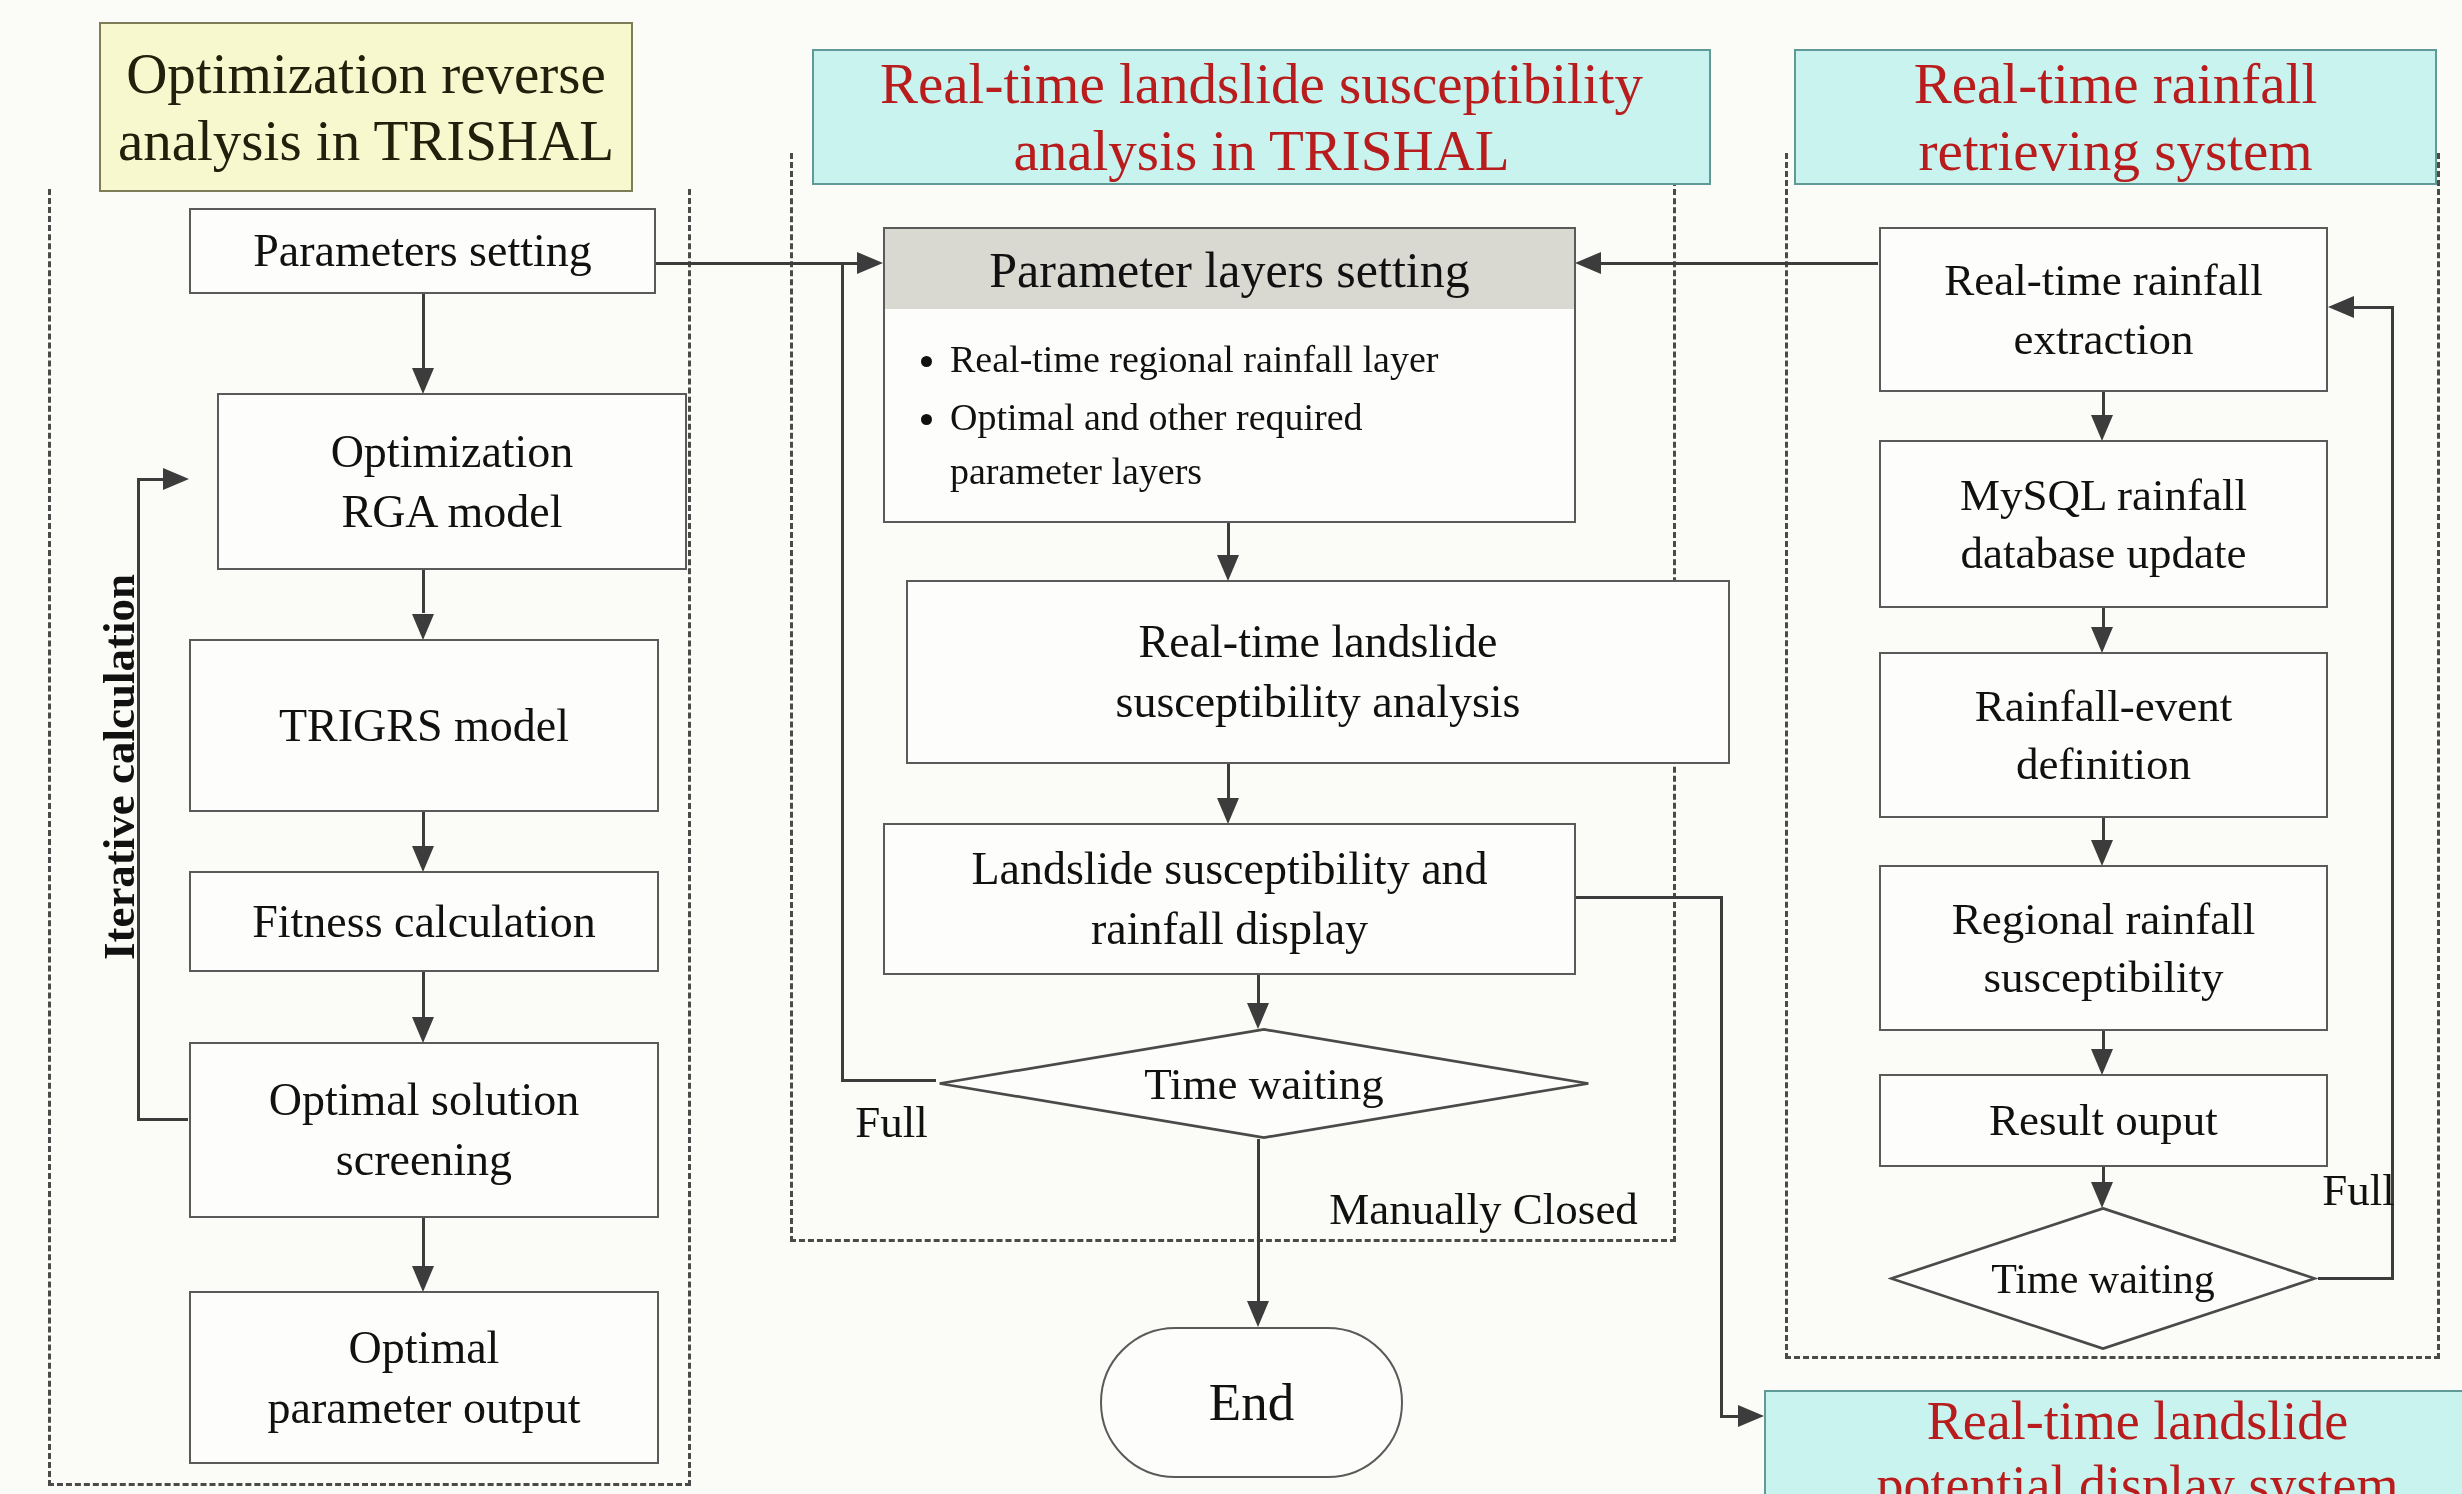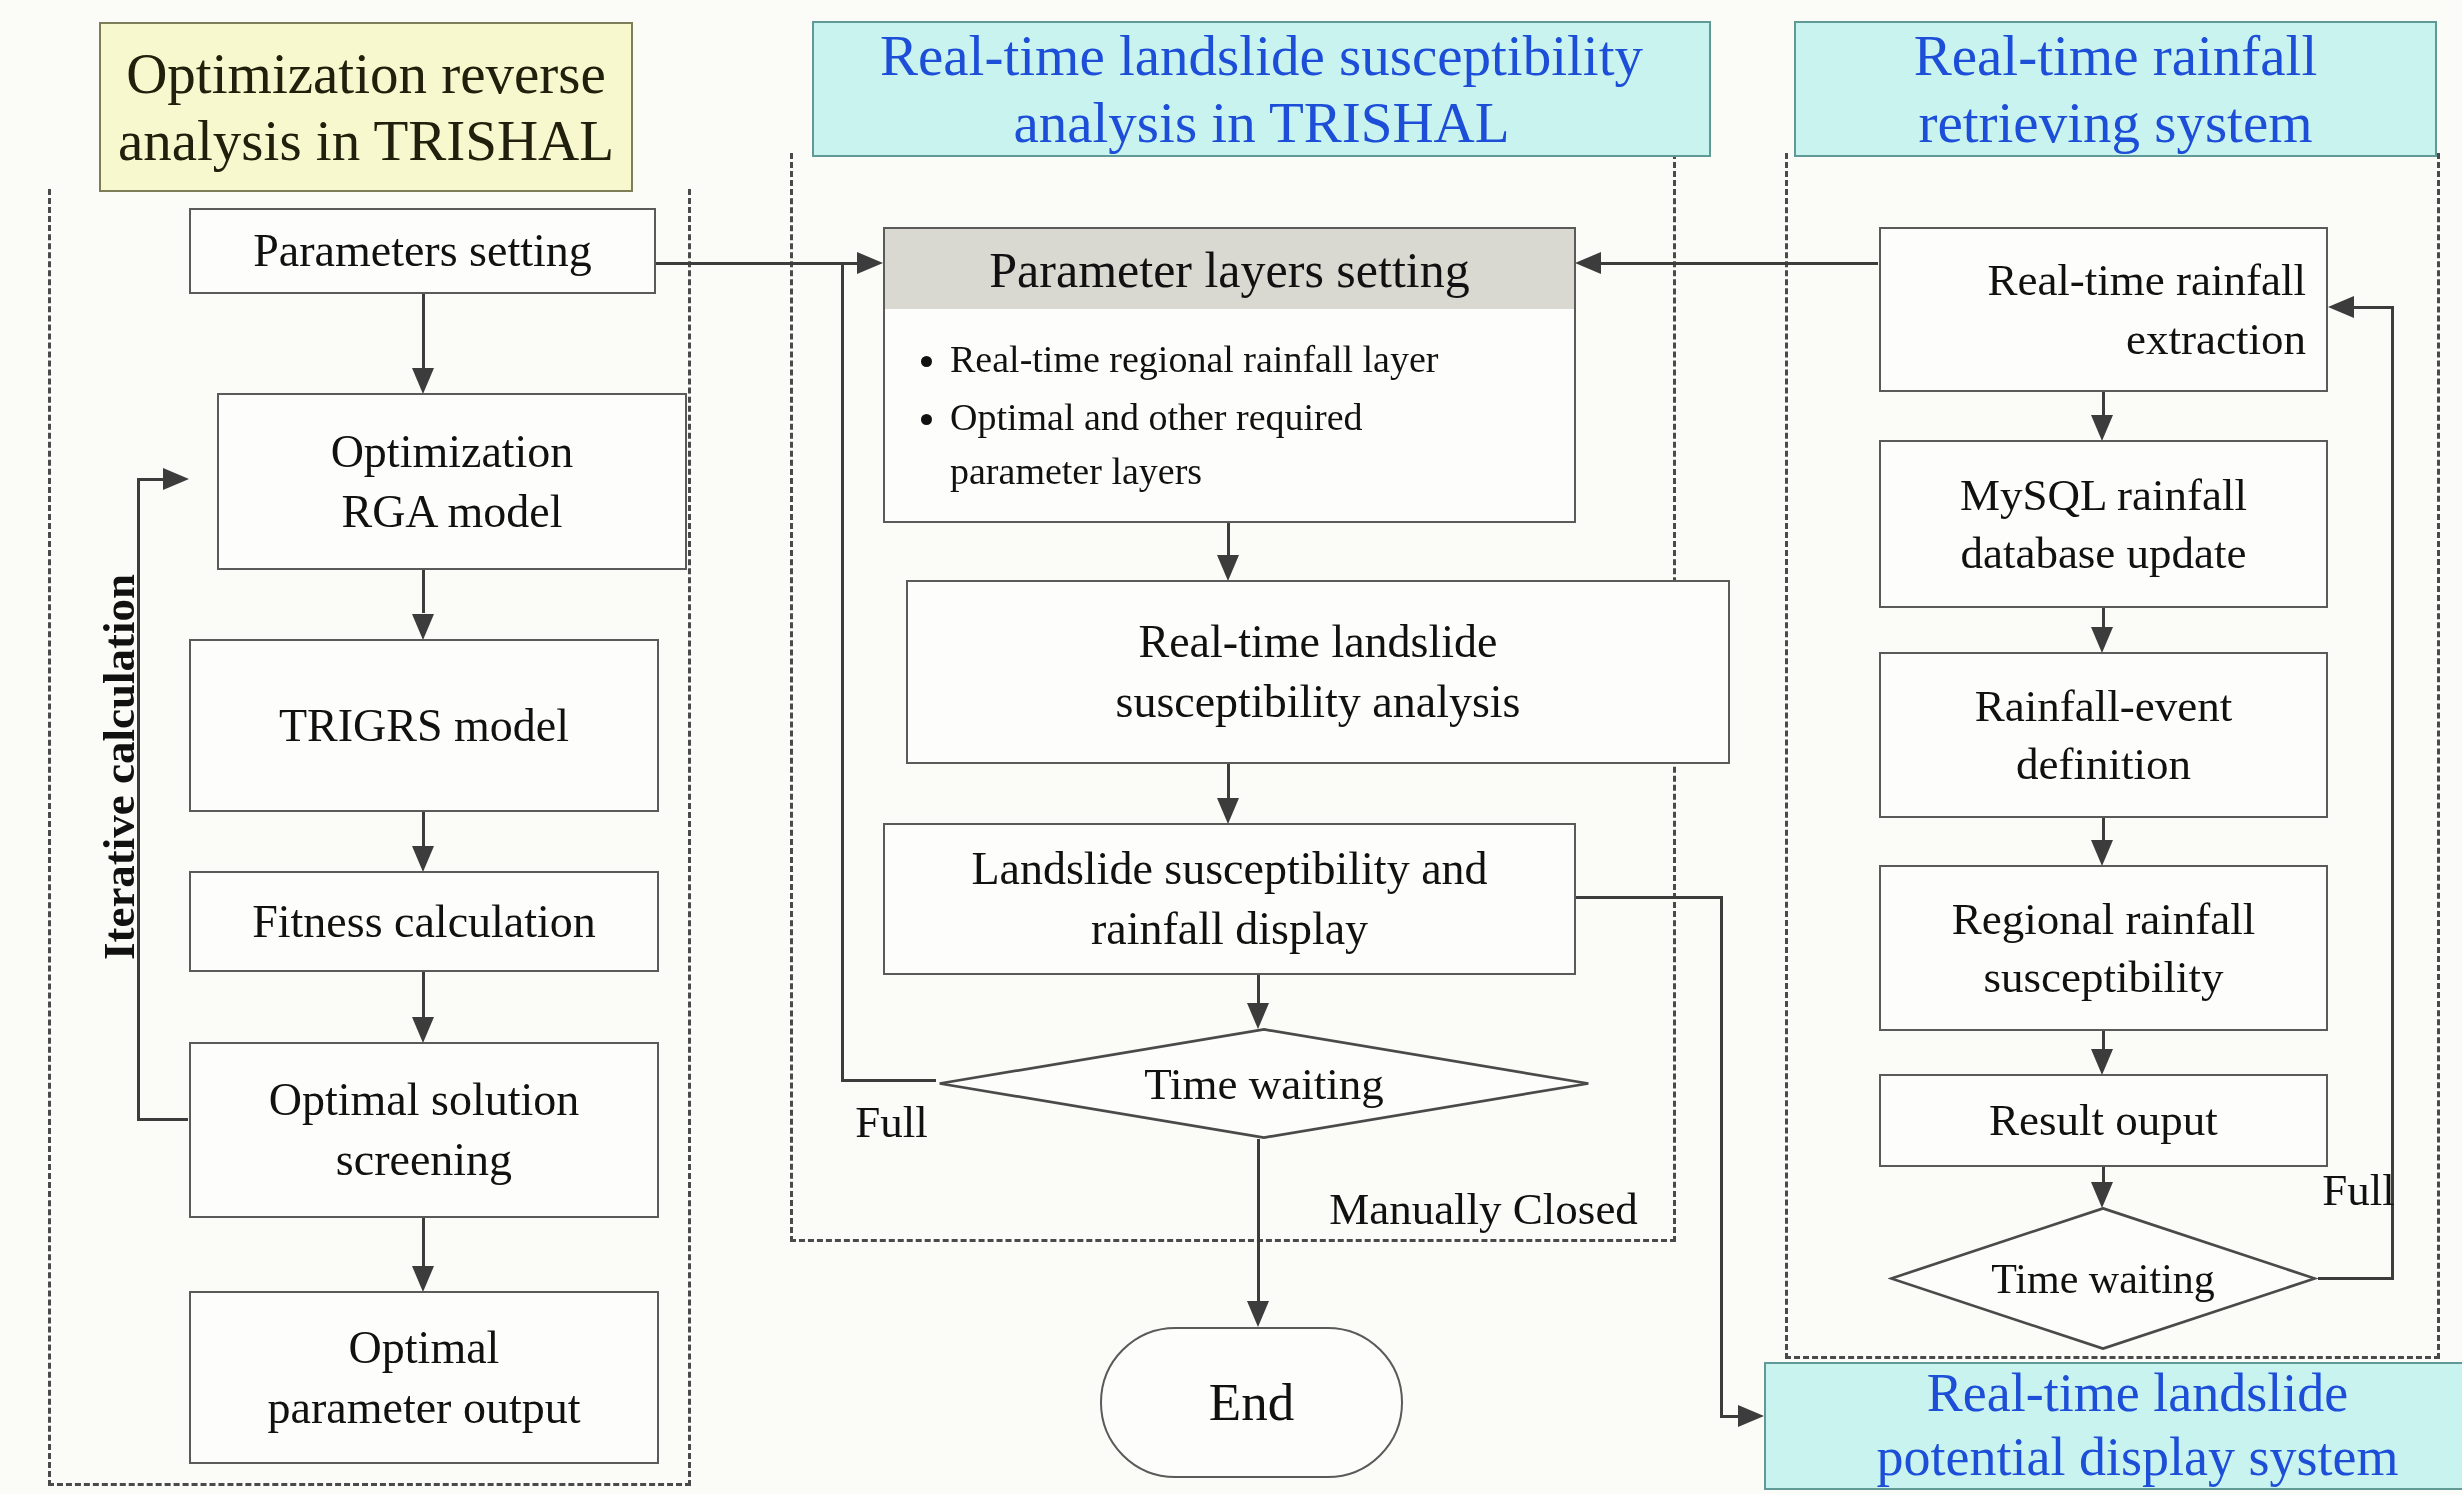--- a/index.html
+++ b/index.html
@@ -10,21 +10,21 @@
     color:#111;
   }
   .abs{position:absolute;box-sizing:border-box;}
   
   .dashed-rect{border:3.4px dashed #4a4a4a;border-top:none;background:transparent;z-index:1;}
   .hdr{
     display:flex;align-items:center;justify-content:center;text-align:center;
     font-size:57px;line-height:1.18;font-weight:normal;z-index:3;
   }
   .hdr-yellow{background:#f8f8cf;border:2.7px solid #7d7d58;color:#20200c;}
-  .hdr-cyan{background:#c9f3ef;border:2.7px solid #5f9a96;color:#1d4ed8;}
+  .hdr-cyan{background:#c9f3ef;border:2.7px solid #5f9a96;color:#b91c1c;margin-top:28px;}
   
   .node{
     background:#fdfdfb;border:2.7px solid #5a5a5a;
     display:flex;align-items:center;justify-content:center;text-align:center;
     font-size:46px;line-height:1.3;z-index:3;
   }
   .node-gray{background:#d9d9d2;font-size:50px;}
   .node-end{border-radius:76px;font-size:53px;}
   .bullets-box{
     background:#fdfdfb;border:2.7px solid #5a5a5a;border-top:none;
@@ -163,21 +163,21 @@
 <div class="abs ah ah-right" style="left:1738px;top:1405px;"></div>
 
 <div class="abs small-label" style="left:824px;top:1096px;width:135px;">
   <span>Full</span>
 </div>
 <div class="abs small-label" style="left:1308px;top:1183px;width:351px;">
   <span>Manually Closed</span>
 </div>
 
 <div class="abs node" style="left:1879px;top:227px;width:449px;height:165px;font-size:45px;">
-  <span style="max-width:405px;text-align:right;">Real-time rainfall extraction</span>
+  <span style="max-width:405px;">Real-time rainfall extraction</span>
 </div>
 <div class="abs node" style="left:1879px;top:440px;width:449px;height:168px;font-size:45px;">
   <span style="max-width:378px;">MySQL rainfall database update</span>
 </div>
 <div class="abs node" style="left:1879px;top:652px;width:449px;height:166px;font-size:45px;">
   <span style="max-width:351px;">Rainfall-event definition</span>
 </div>
 <div class="abs node" style="left:1879px;top:865px;width:449px;height:166px;font-size:45px;">
   <span style="max-width:378px;">Regional rainfall susceptibility</span>
 </div>

